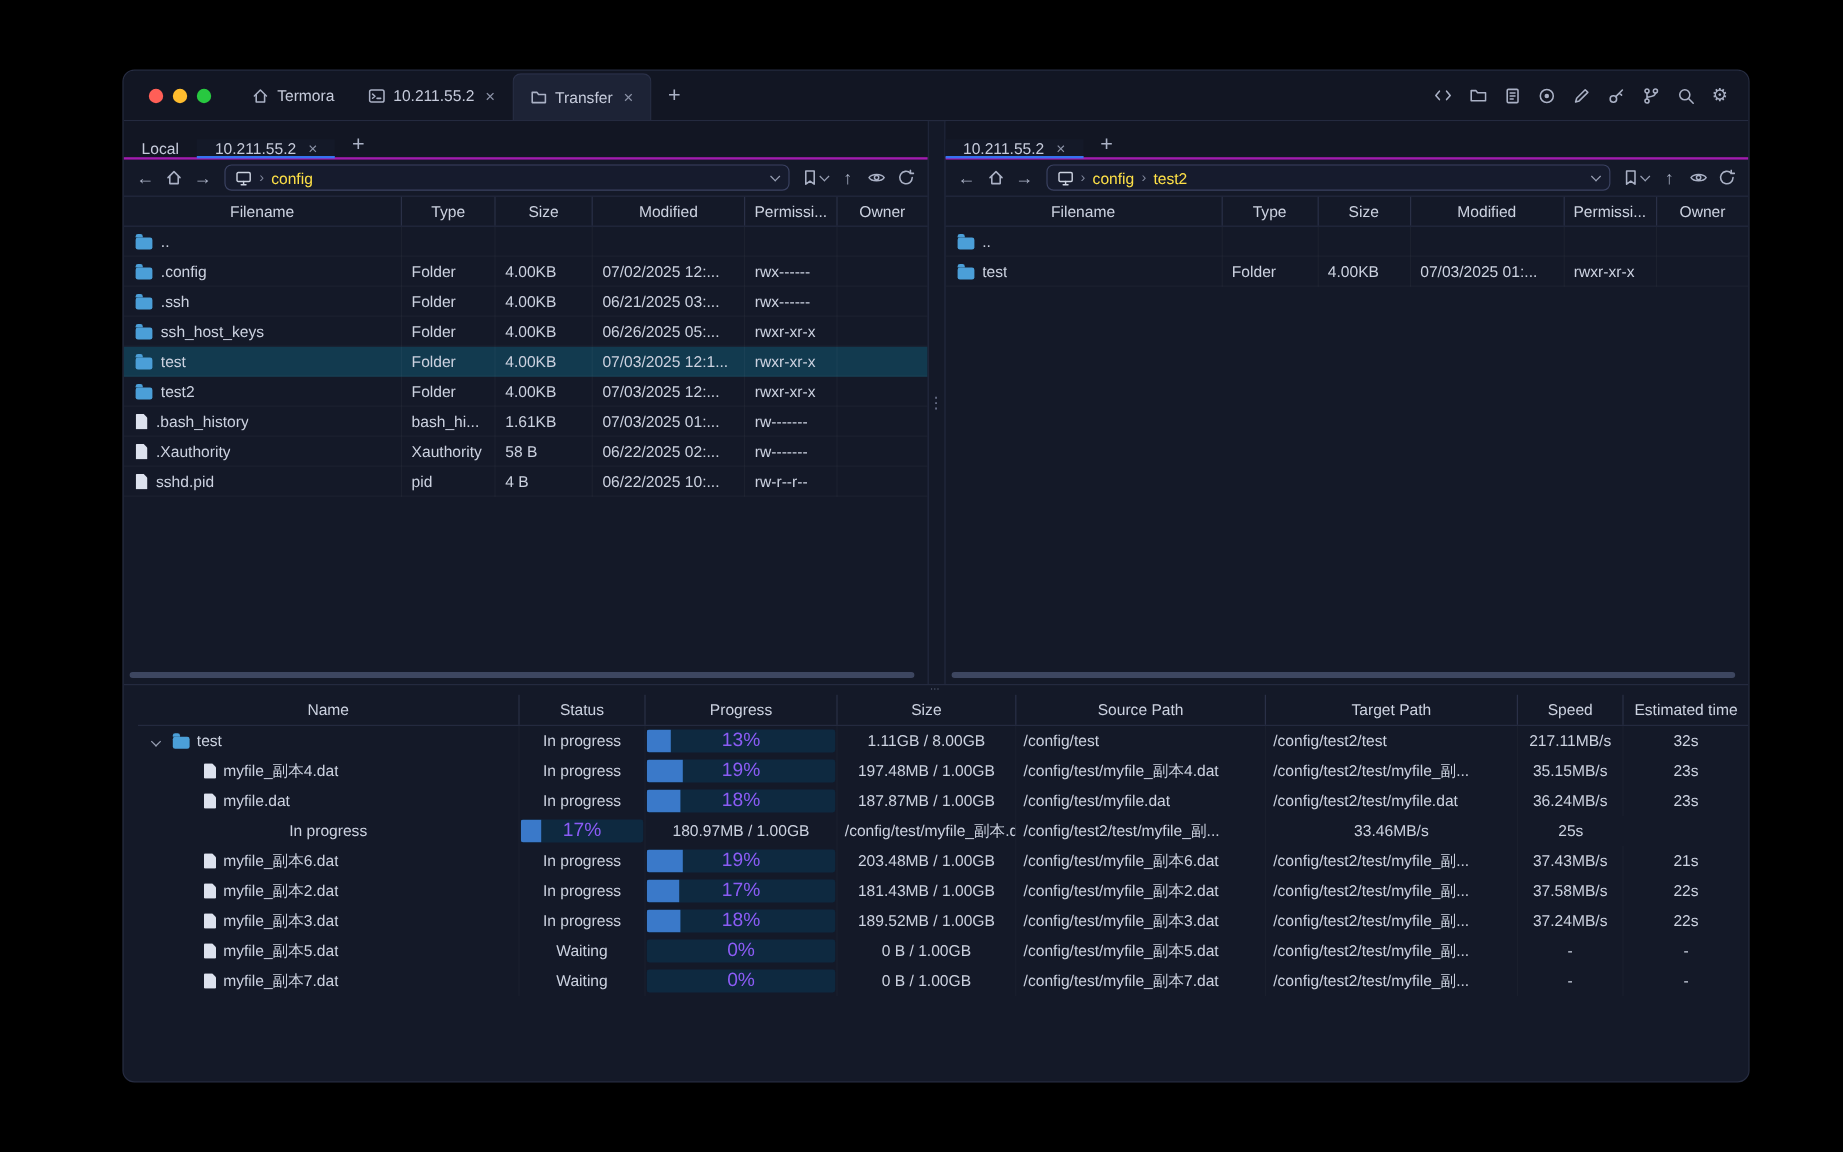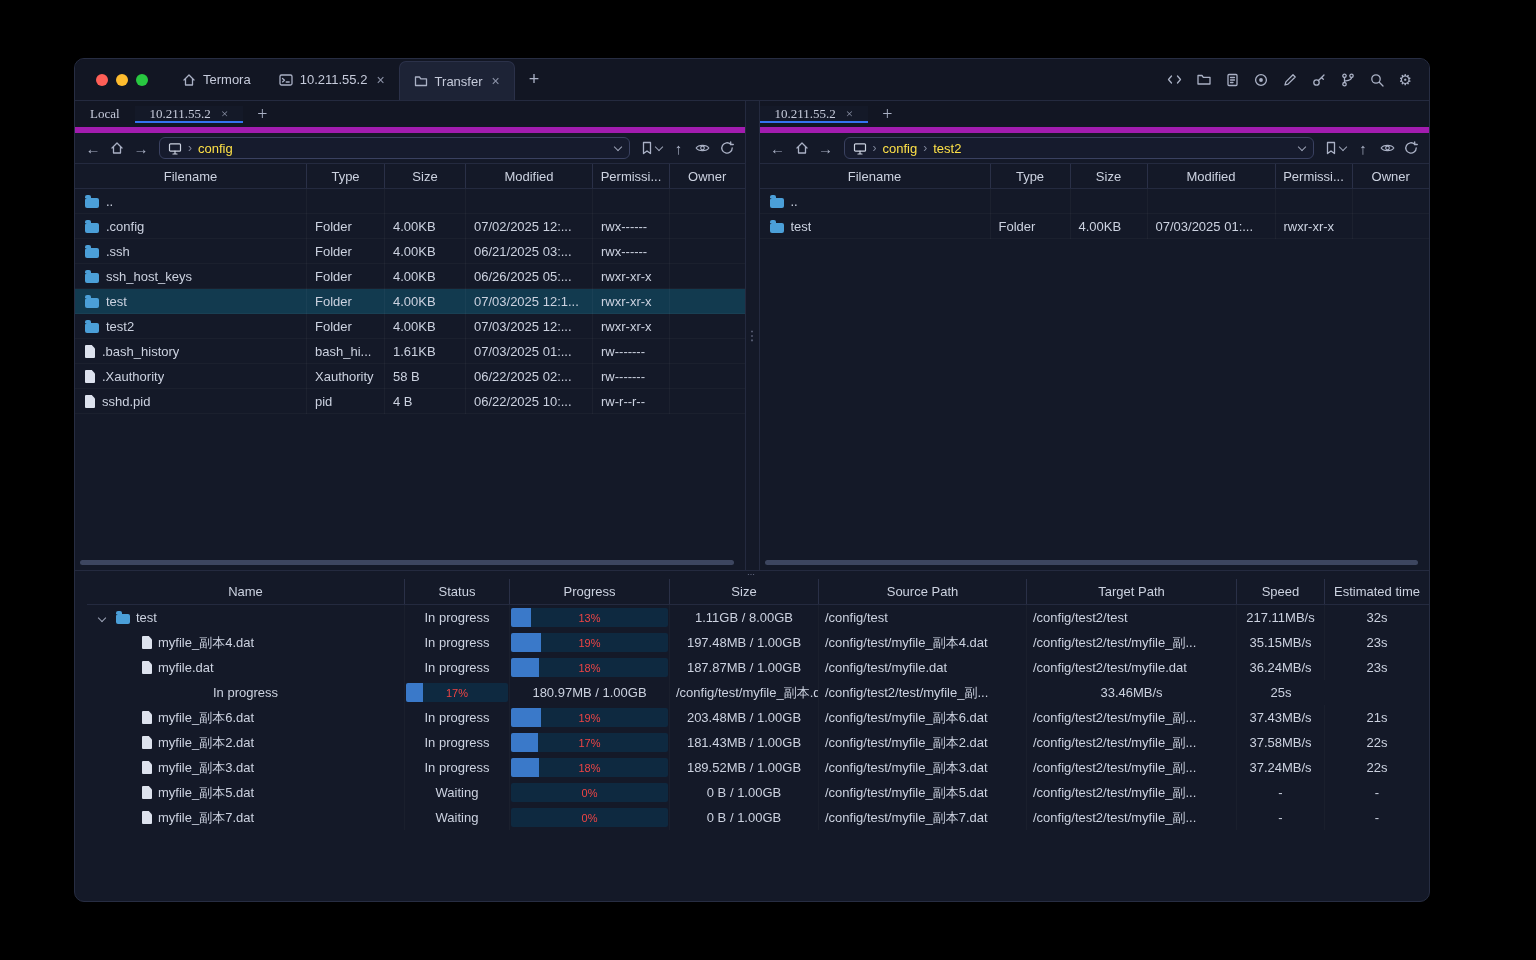--- a/index.html
+++ b/index.html
@@ -1,18 +1,18 @@
 <!DOCTYPE html>
 <html style="--accent: #3573f0; --progress: #3a79c9; --folder: #4b9fd8; --selection: #123a4f;"><head>
 <meta charset="utf-8">
 <style>
   * { margin:0; padding:0; box-sizing:border-box; }
   html,body { width:1536px; height:960px; background:#000; overflow:hidden;
     font-family:"Liberation Sans", sans-serif; font-size:13px; color:#ccd2e0; }
-  .window { position:absolute; left:74px; top:58px; width:1356px; height:844px;
+  .window { position:absolute; left:102px; top:58px; width:1356px; height:844px;
     background:#141928; border:1px solid #272d42; border-radius:10px; overflow:hidden;
     display:flex; flex-direction:column; }
 
   
   .titlebar { flex:0 0 42px; background:#121623; display:flex; align-items:stretch;
     border-bottom:1px solid #242a3f; }
   .traffic { display:flex; align-items:center; gap:8px; padding:0 20px 0 21px; }
   .dot { width:12px; height:12px; border-radius:50%; }
   .dot.red{background:#ff5f57}.dot.yellow{background:#febc2e}.dot.green{background:#28c840}
   .win-tabs { display:flex; align-items:stretch; }
@@ -26,21 +26,21 @@
   .gear-glyph { font-size:15px; line-height:1; }
 
   
   .file-area { flex:0 0 470px; display:flex; border-bottom:1px solid #242a3f; min-height:0; }
   .file-panel { flex:1 1 0; min-width:0; display:flex; flex-direction:column; position:relative; }
   .v-splitter { flex:0 0 8px; border-left:1px solid #242a3f; border-right:1px solid #242a3f;
     display:flex; align-items:center; justify-content:center; color:#707790; font-size:13px; }
   .h-splitter { flex:0 0 8px; display:flex; align-items:center; justify-content:center;
     color:#707790; font-size:8px; letter-spacing:2px; line-height:1; }
 
-  .ptabs { flex:0 0 32px; background:#121623; display:flex; align-items:center; border-bottom:6px solid #a21caf;font-family:Liberation Serif, serif; }
+  .ptabs { flex:0 0 32px; background:#121623; display:flex; align-items:flex-end; border-bottom:2px solid #a21caf; }
   .ptab { display:flex; align-items:center; gap:8px; padding:0 15px; position:relative; color:#c6cbdb; }
   .ptab.active { background:#141928; }
   .ptab.active::after { content:""; position:absolute; left:0; right:0; bottom:-1px; height:2px; background:var(--accent); }
   .ptab .tclose { font-size:13px; }
 
   .toolbar { flex:0 0 30px; display:flex; align-items:center; gap:4px; padding:0 8px; }
   .tool-btn { color:#aab1c5; min-width:20px; display:flex; align-items:center; justify-content:center; font-size:14px; }
   .arrow-glyph { font-size:15px; line-height:1; }
   .pathbar { flex:1; height:22px; margin:0 4px; border:1px solid #3a4160; border-radius:6px;
     background:#161b2d; display:flex; align-items:center; gap:6px; padding:0 8px; min-width:0; }
@@ -85,21 +85,21 @@
   .tcell:last-child { border-right:none; }
   .tcell.c { justify-content:center; }
   .tcell.l { justify-content:flex-start; }
   .tname { gap:6px; padding-left:10px; }
   .tname .chev { flex:0 0 6px; margin:0 5px 0 2px; }
   .indent { flex:0 0 39px; }
   .pcell { padding:3px 1px; }
   .pbar { position:relative; flex:1; height:100%; background:#0e2940; border-radius:2px; overflow:hidden; }
   .pfill { position:absolute; left:0; top:0; bottom:0; background:var(--progress); }
   .plabel { position:absolute; inset:0; display:flex; align-items:center; justify-content:center;
-    color:#ef4444; font-size:11px; }
+    color:#8b5cf6; font-size:16px; }
 
   svg { display:block; }
 </style>
 </head>
 <body>
 
 <div class="window">
 
   <div class="titlebar">
     <div class="traffic">

